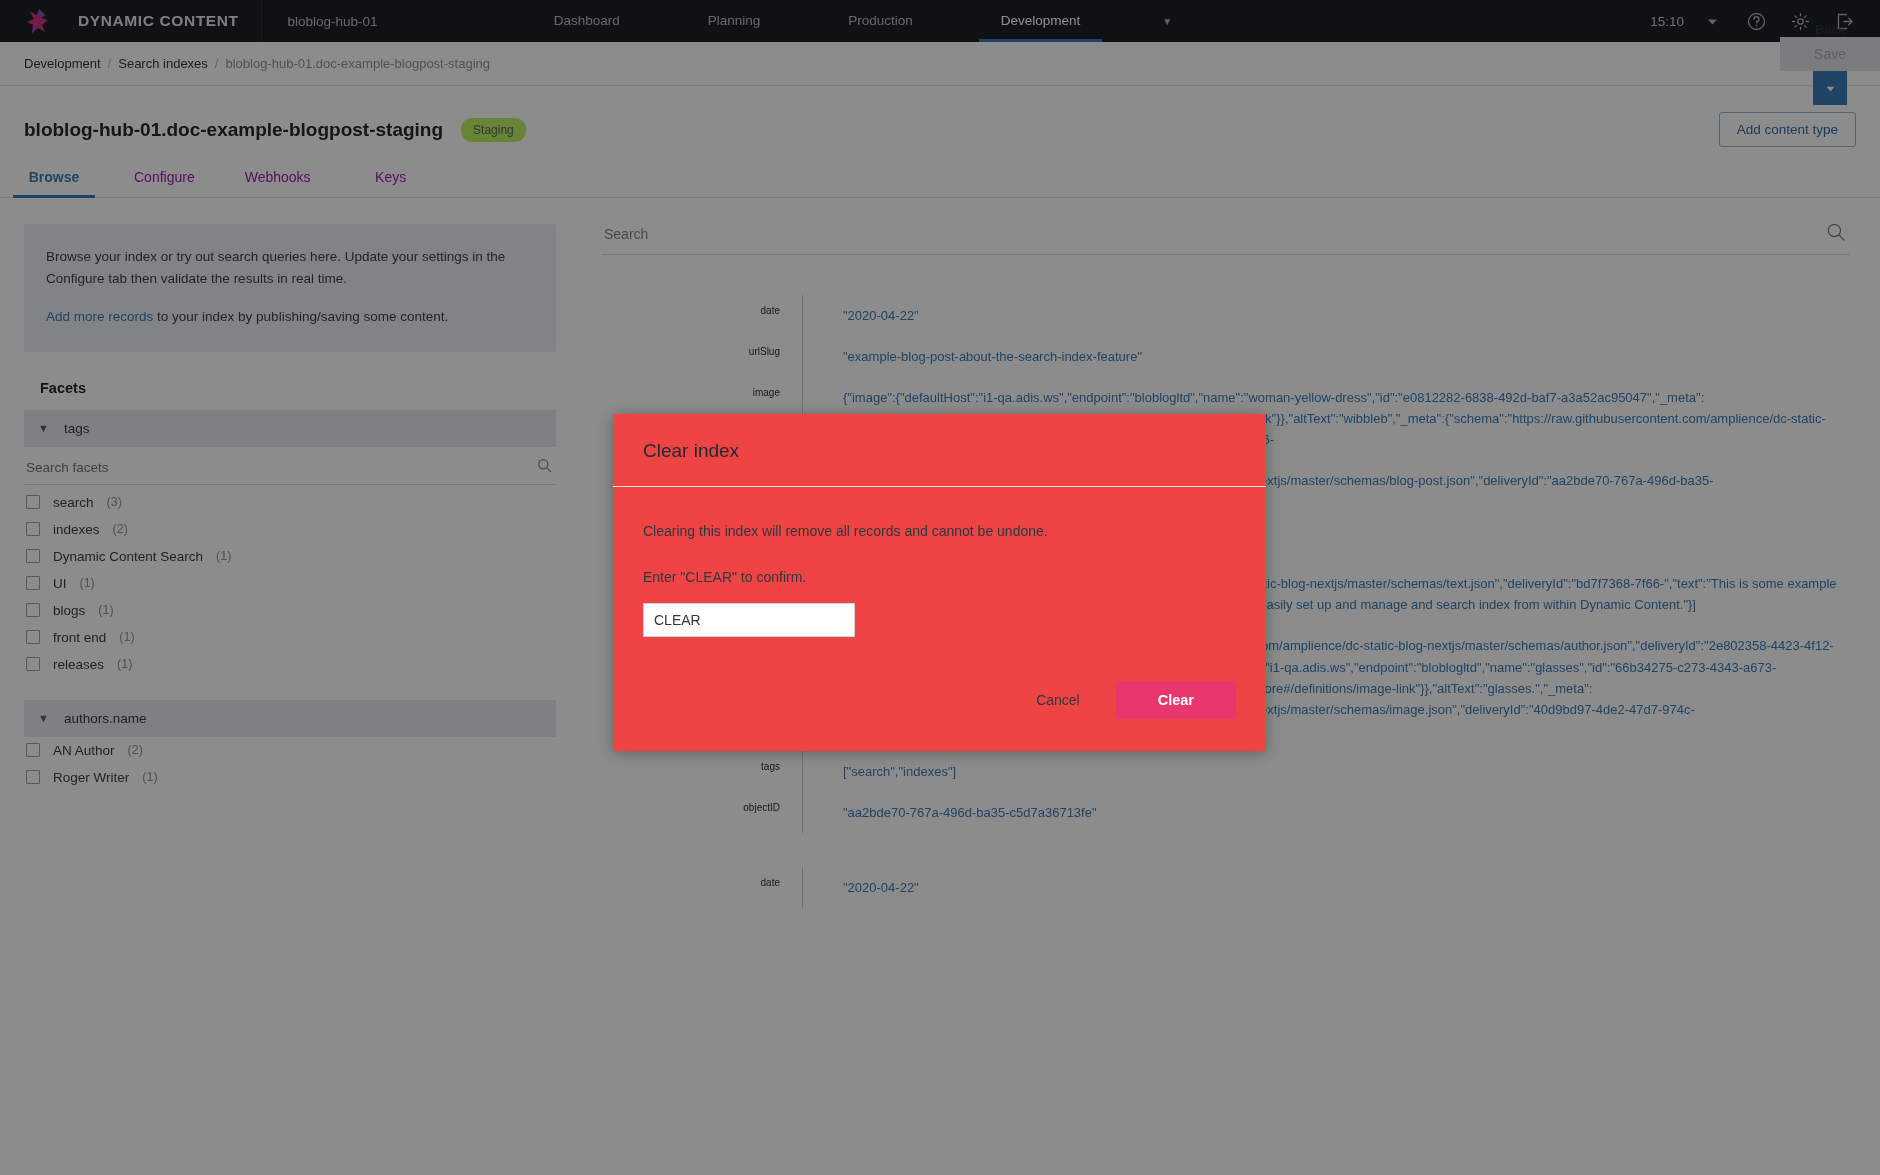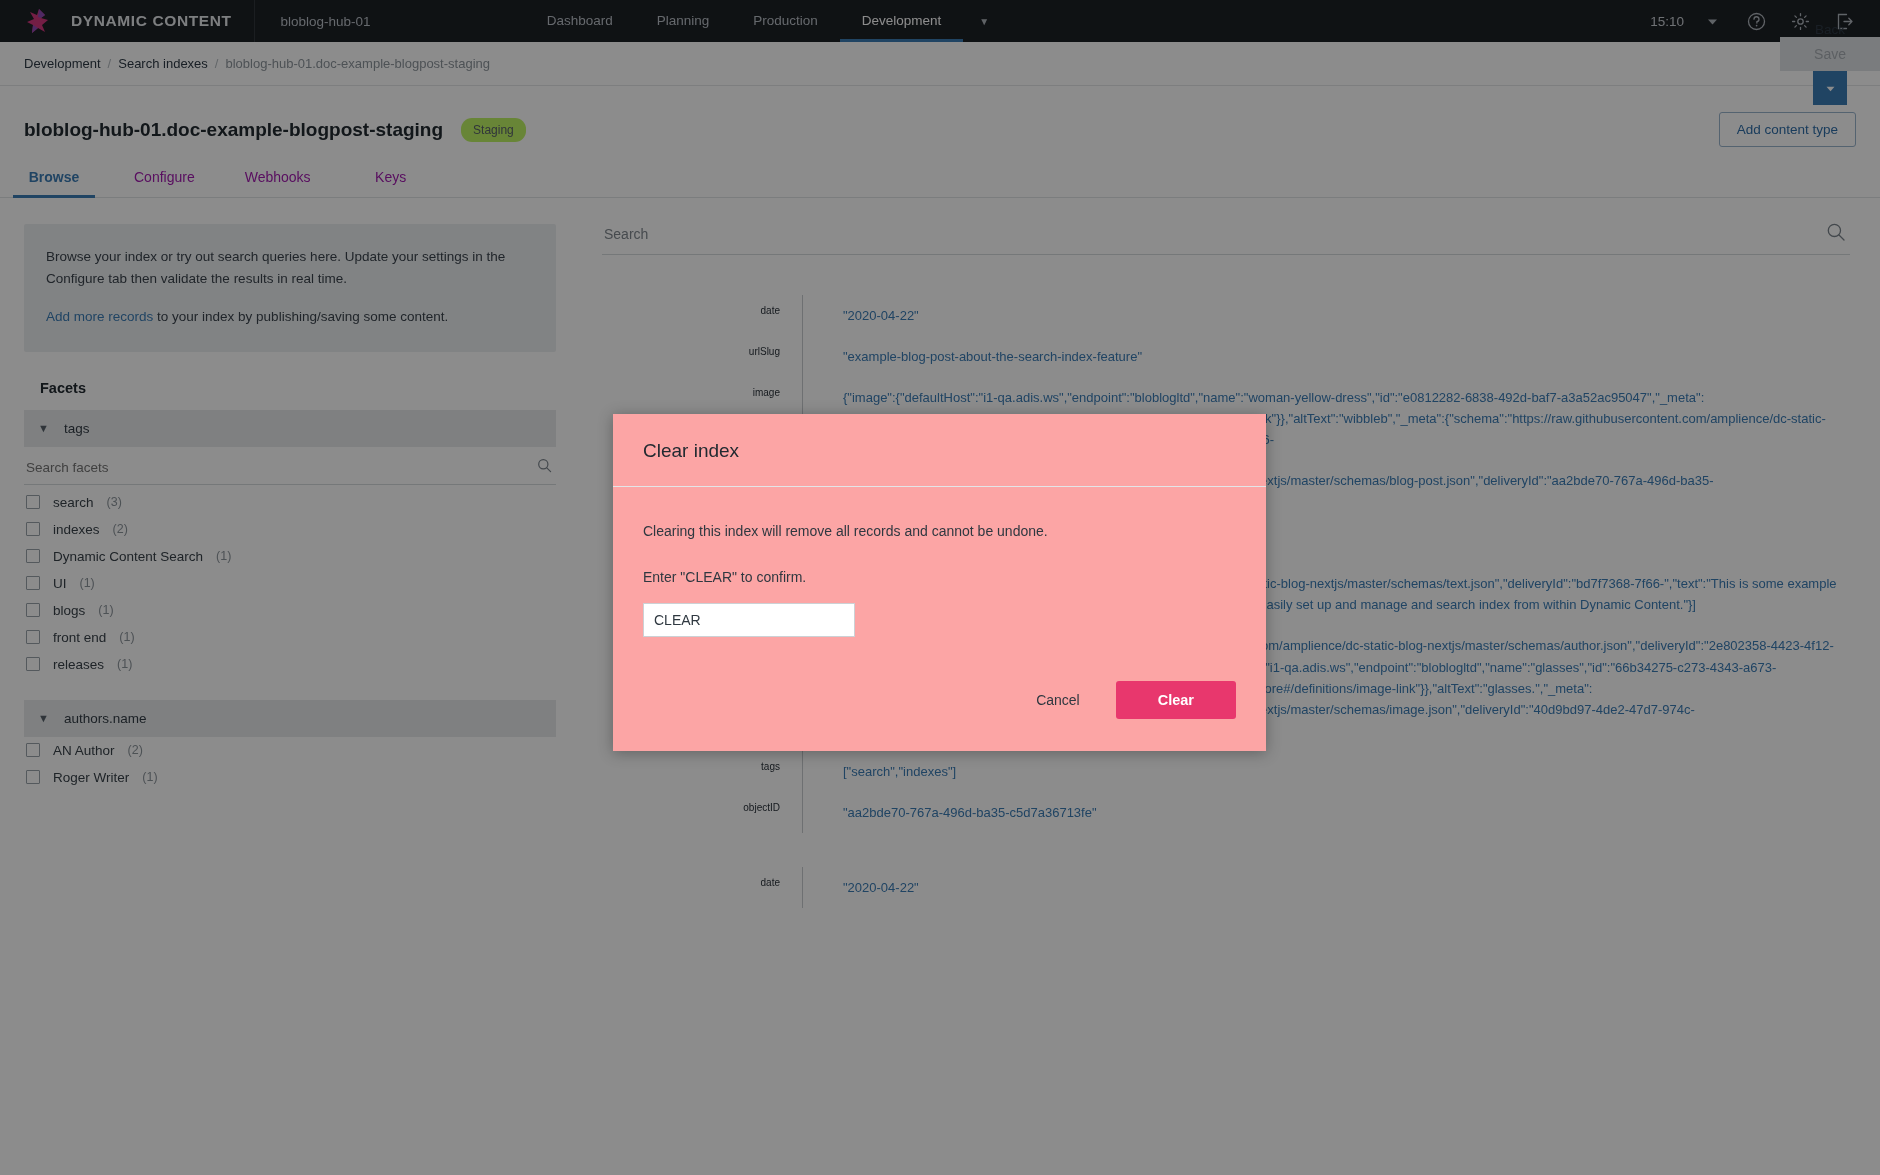--- a/index.html
+++ b/index.html
@@ -25,34 +25,34 @@
 
   
   .topnav {
     height: 42px;
     background: #1d2126;
     display: flex; align-items: center;
     color: #c9ced4;
     position: relative;
   }
   .brand {
-    display: flex; align-items: center; gap: 19px;
+    display: flex; align-items: center; gap: 26px;
     padding: 0 22px 0 26px;
     height: 42px;
     border-right: 1px solid #32373d;
   }
   .brand-logo { width: 26px; height: 26px; display:block; }
   .brand-text {
     font-size: 15.5px; font-weight: bold; letter-spacing: .6px;
     color: #e4e7ea;
   }
   .hub-name {
     padding: 0 26px; font-size: 13.5px; color: #b9bfc6;
   }
-  .navitems { display: flex; align-items: center; height: 42px; margin-left: 128px; }
+  .navitems { display: flex; align-items: center; height: 42px; margin-left: 128px; gap: 44px; }
   .navitem {
     position: relative;
     padding: 0 22px; height: 42px; line-height: 42px;
     font-size: 13.5px; color: #b9bfc6; cursor: pointer;
   }
   .navitem.active { color: #ffffff; }
   .navitem.active::after {
     content:""; position: absolute; left: 0; right: 0; bottom: 0;
     height: 3px; background: #3b7cb5;
   }
@@ -196,21 +196,21 @@
     font-size: 13px; color: #3b7cb5; line-height: 1.62;
     word-break: break-word; border-left: 1px solid #c8ccd0;
   }
   .rec-spacer { height: 34px; }
 
   
   #modal {
     position: absolute; z-index: 900;
     left: 613px; top: 414px;
     width: 653px;
-    background: #fca5a5;
+    background: #ef4444;
     box-shadow: 0 2px 14px rgba(0,0,0,.3);
   }
   .modal-head {
     padding: 26px 30px 24px 30px;
     border-bottom: 1px solid #e3e5e8;
   }
   .modal-title { font-size: 19px; color: #222a31; }
   .modal-body { padding: 34px 30px 0 30px; }
   .modal-text { font-size: 14px; color: #2f3840; line-height: 1.5; }
   .modal-text2 { font-size: 14px; color: #2f3840; margin-top: 27px; }

